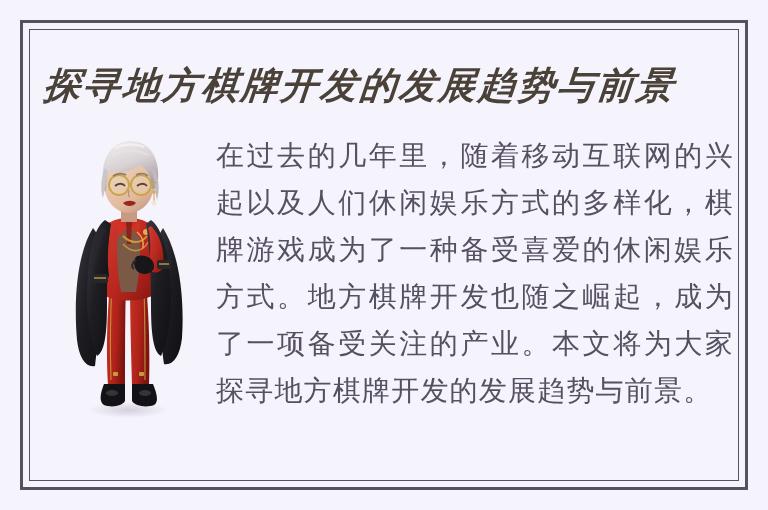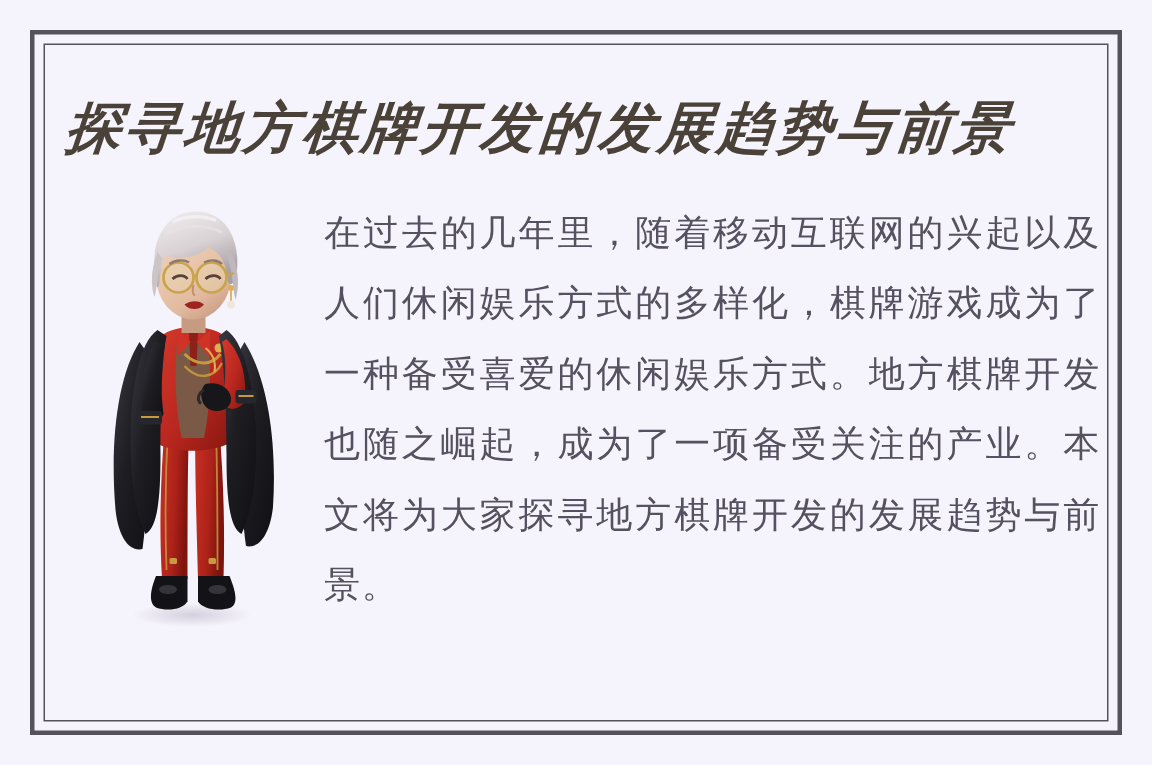--- a/index.html
+++ b/index.html
@@ -63,21 +63,21 @@
   }
 
   
   .body-text {
     position: absolute;
     left: 216px;
     top: 132px;
     width: 518px;
     color: #565160;
     font-family: "DejaVu Sans", "Liberation Sans", sans-serif;
-    font-size: 24px;
+    font-size: 28px;
     line-height: 47px;
     letter-spacing: 1.2px;
     text-align: justify;
     text-align-last: left;
   }
   .body-text p {
     margin: 0;
   }
 
   

